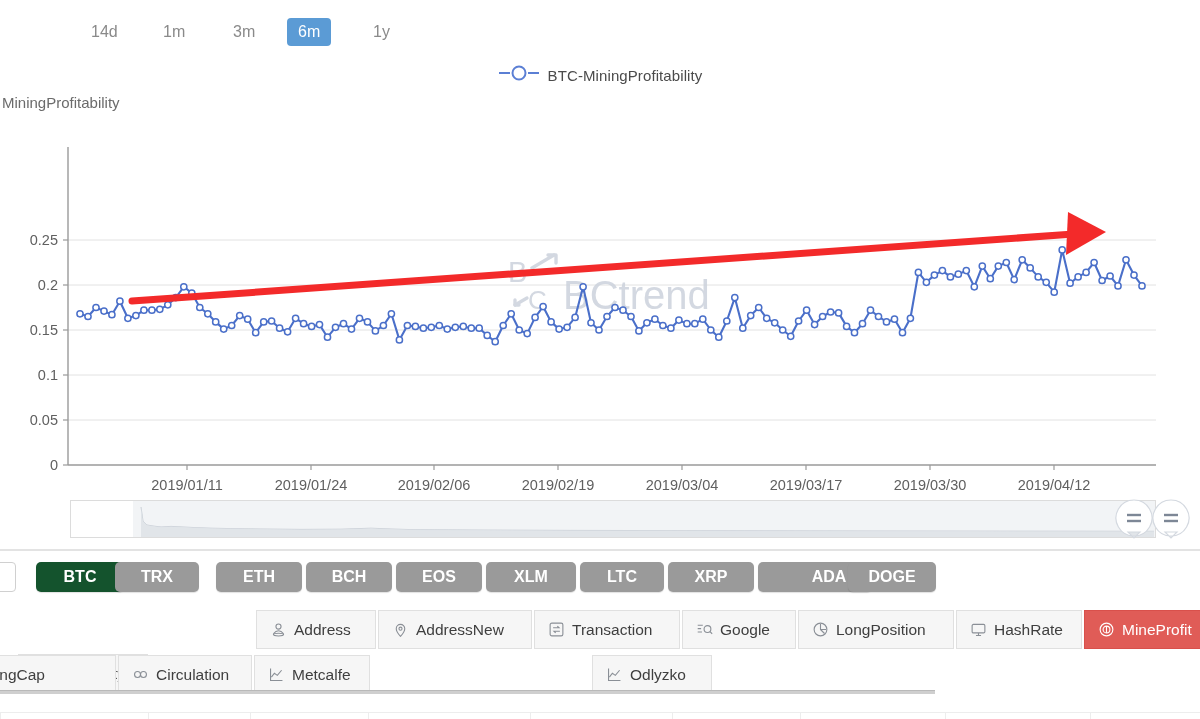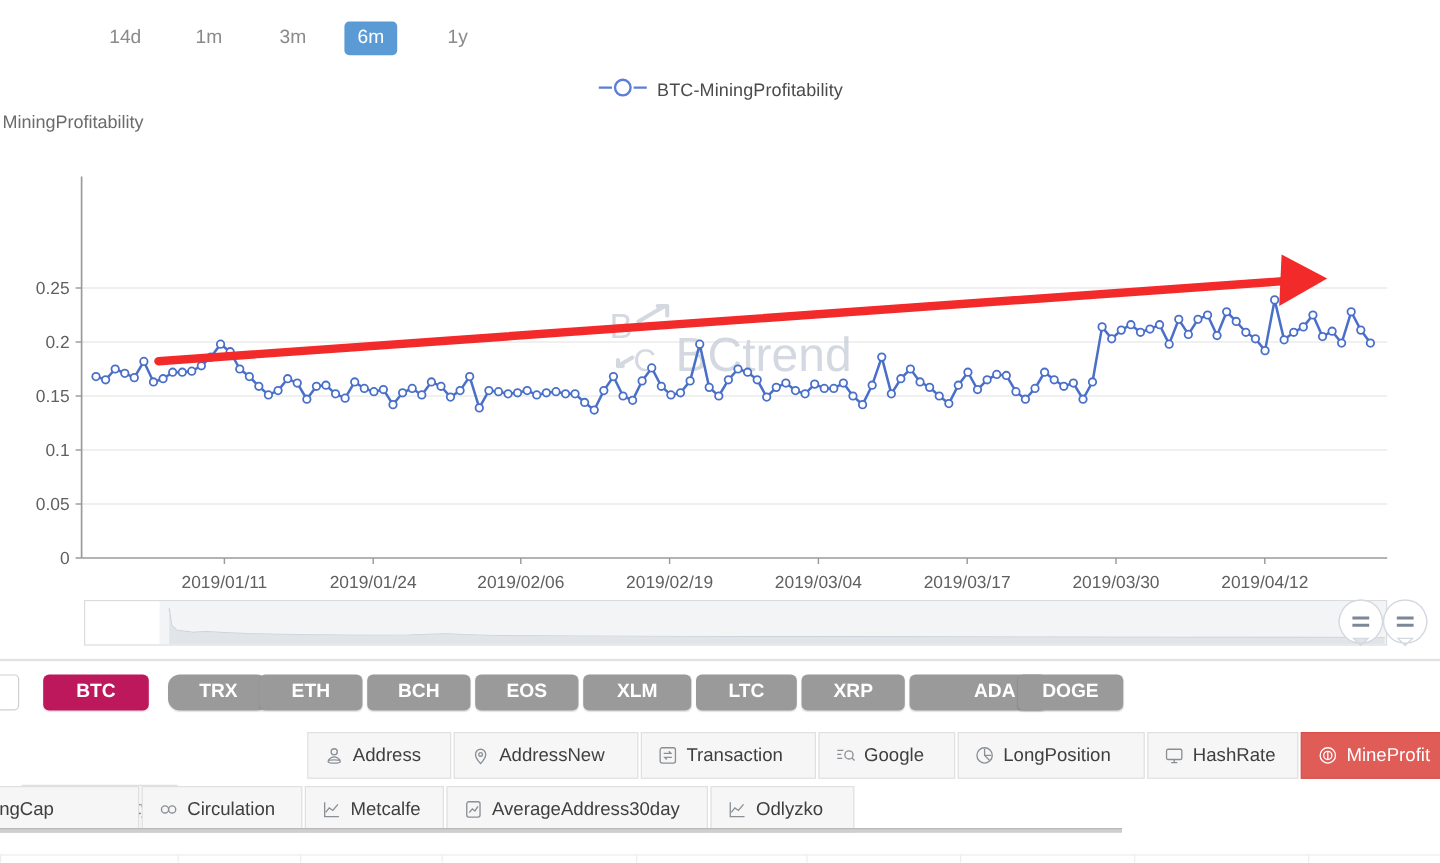--- a/index.html
+++ b/index.html
@@ -48,21 +48,21 @@
 
   
   .coin-row { position: absolute; left: 0; top: 560px; width: 1200px; height: 38px; }
   .coin-btn {
     position: absolute; top: 2px; height: 30px; line-height: 30px;
     text-align: center; font-size: 16px; font-weight: bold; color: #ffffff;
     background: #9a9a9a; border-radius: 5px; cursor: pointer;
     box-shadow: 0 1px 1px rgba(0,0,0,.12);
     font-family: "Liberation Sans", sans-serif;
   }
-  .coin-btn.sel { background: #be185d; }
+  .coin-btn.sel { background: #14532d; }
   .coin-input { position: absolute; left: -18px; top: 2px; width: 32px; height: 28px;
                 border: 1px solid #d0d0d0; border-radius: 4px; background: #fff; }
 
   
   .metric-row { position: absolute; left: 0; width: 1200px; height: 45px; }
   .metric-tab {
     position: absolute; top: 0; height: 39px;
     display: flex; align-items: center; gap: 7px;
     padding: 0 13px; box-sizing: border-box;
     background: #f6f6f6; border: 1px solid #e0e0e0;
@@ -332,21 +332,21 @@
       <line x1="14" y1="24" x2="28" y2="24" stroke="#7d8796" stroke-width="2.4"></line>
     </svg>
   </div>
 
   <div class="divider"></div>
 
   <div class="coin-row">
     <div class="coin-input"></div>
     <div id="coinHost">
         <div class="coin-btn sel" style="left: 36px; width: 88px;">BTC</div>
-        <div class="coin-btn" style="left: 140px; width: 84px; border-radius: 10px;">TRX</div>
+        <div class="coin-btn" style="left: 115px; width: 84px;">TRX</div>
         <div class="coin-btn" style="left: 216px; width: 86px;">ETH</div>
         <div class="coin-btn" style="left: 306px; width: 86px;">BCH</div>
         <div class="coin-btn" style="left: 396px; width: 86px;">EOS</div>
         <div class="coin-btn" style="left: 486px; width: 90px;">XLM</div>
         <div class="coin-btn" style="left: 580px; width: 84px;">LTC</div>
         <div class="coin-btn" style="left: 668px; width: 86px; text-align: center;">XRP</div>
         <div class="coin-btn" style="left: 758px; width: 86px; padding-left: 28px;">ADA</div>
         <div class="coin-btn" style="left: 848px; width: 88px;">DOGE</div>
       </div>
   </div>
@@ -443,29 +443,20 @@
         <span>Circulation</span>
       </div>
       <div class="metric-tab" style="left: 254px; width: 116px;">
         <span class="mi" style="color: rgb(138, 143, 150);">
           <svg width="17" height="17" viewBox="0 0 20 20" fill="none" stroke="currentColor" stroke-width="1.3">
             <path d="M3 3v14h14"></path>
             <path d="M4 13l3.5-4.5L11 11l5-6"></path>
           </svg>
         </span>
         <span>Metcalfe</span>
-      </div>
-      <div class="metric-tab" style="left: 372px; width: 218px;">
-        <span class="mi" style="color: rgb(138, 143, 150);">
-          <svg width="17" height="17" viewBox="0 0 20 20" fill="none" stroke="currentColor" stroke-width="1.3">
-            <rect x="3.5" y="2.5" width="13" height="15" rx="2"></rect>
-            <path d="M6 13l3-3.5 2.5 2 3-4.5"></path>
-          </svg>
-        </span>
-        <span>AverageAddress30day</span>
       </div>
       <div class="metric-tab" style="left: 592px; width: 120px;">
         <span class="mi" style="color: rgb(138, 143, 150);">
           <svg width="17" height="17" viewBox="0 0 20 20" fill="none" stroke="currentColor" stroke-width="1.3">
             <path d="M3 3v14h14"></path>
             <path d="M4 13l3.5-4.5L11 11l5-6"></path>
           </svg>
         </span>
         <span>Odlyzko</span>
       </div>

